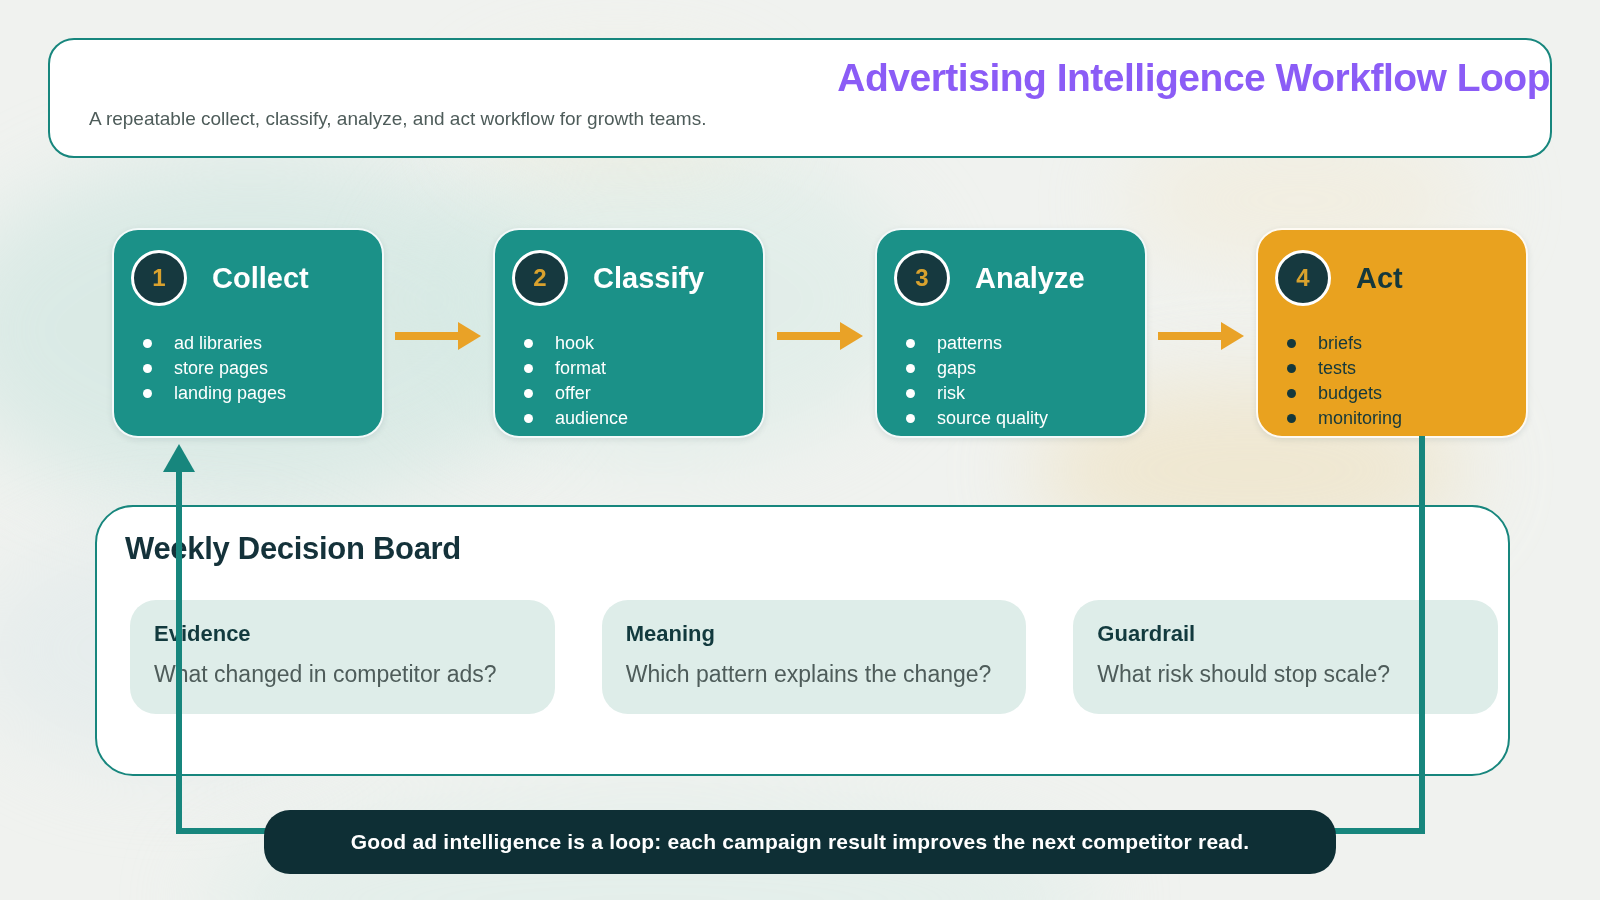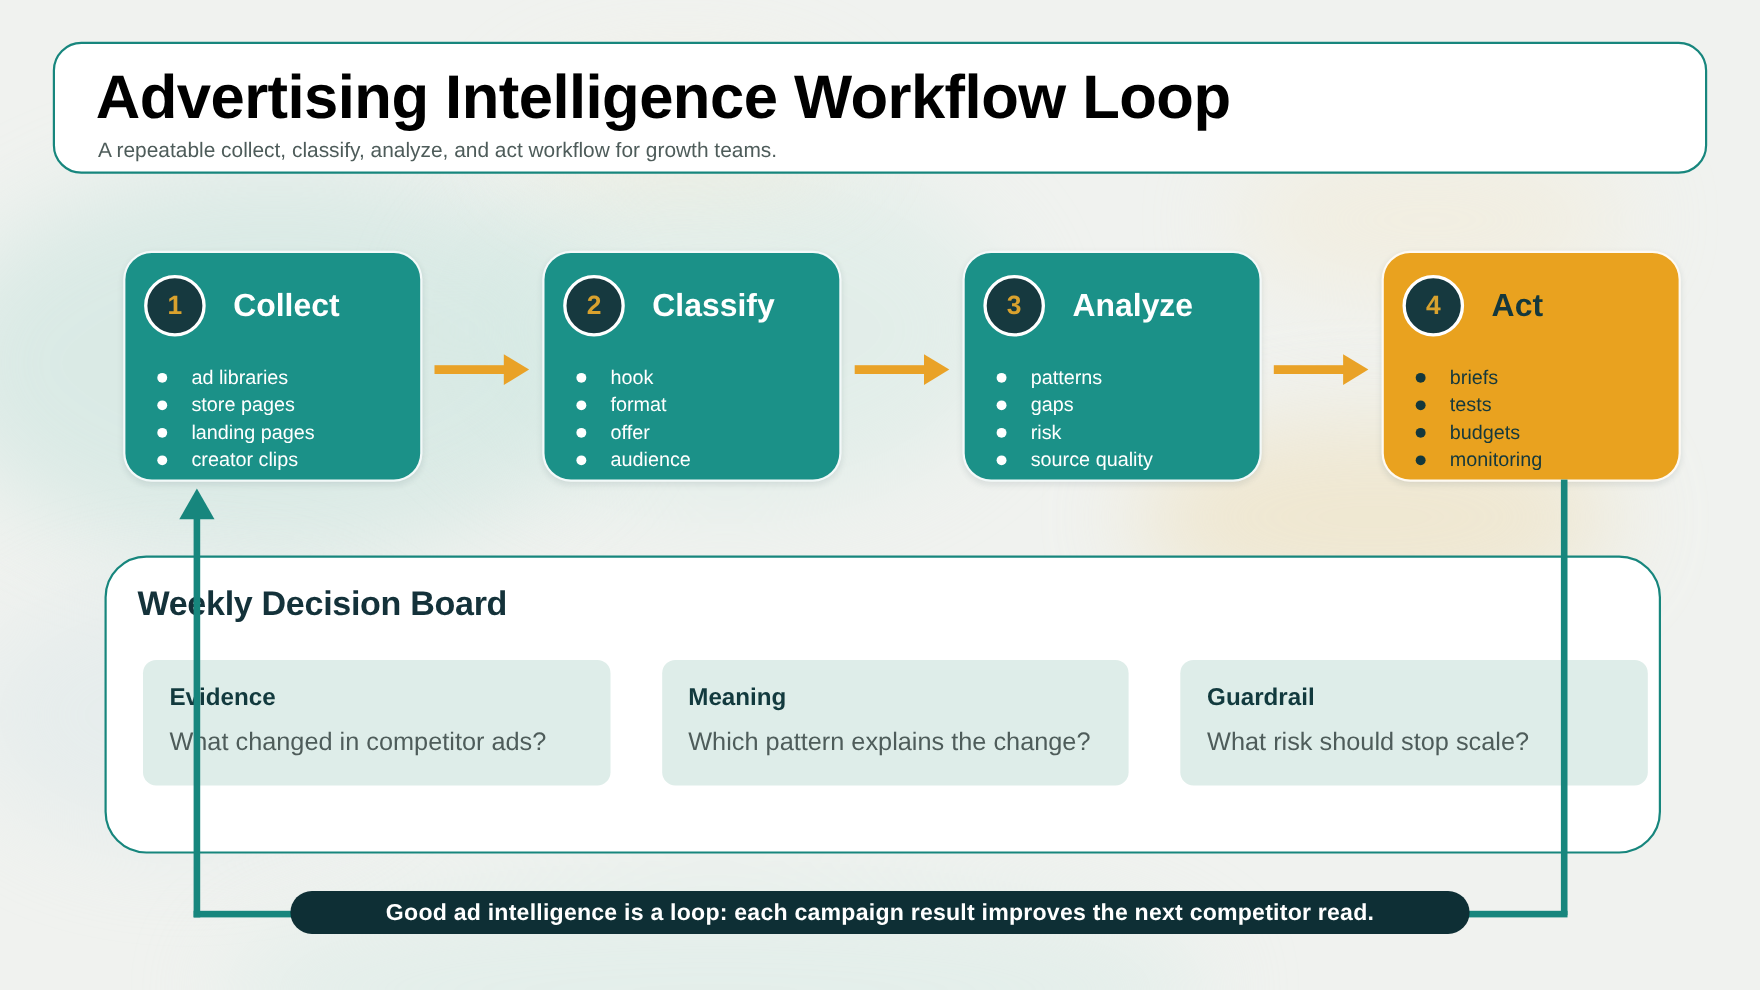--- a/index.html
+++ b/index.html
@@ -13,21 +13,21 @@
   .blob-teal-2{left:400px;top:140px;width:520px;height:320px;background:#d5eae4;opacity:.5;}
   .blob-cream-1{left:1030px;top:380px;width:440px;height:180px;background:#efe2c2;opacity:.65;}
   .blob-cream-2{left:1120px;top:130px;width:360px;height:140px;background:#f3ead3;opacity:.5;}
   .blob-cream-3{left:470px;top:60px;width:300px;height:120px;background:#f4ecd8;opacity:.4;}
   .blob-blue-1{left:-30px;top:530px;width:400px;height:240px;background:#dde8ea;opacity:.5;}
   .blob-teal-3{left:200px;top:800px;width:900px;height:200px;background:#d8ebe6;opacity:.5;}
 
   
   .header-box{position:absolute;left:48px;top:38px;width:1504px;height:120px;background:#ffffff;
     border:2px solid #17867d;border-radius:26px;z-index:1;padding:16px 0 0 37px;}
-  .header-title{margin:0;font-size:56px;font-weight:bold;color:#000000;line-height:1.15;letter-spacing:-0.5px;}
+  .header-title{margin:0;font-size:39px;font-weight:bold;color:#8b5cf6;line-height:1.15;letter-spacing:-0.5px;text-align:right;}
   .header-subtitle{margin:7px 0 0 2px;font-size:19px;color:#4e5c5a;}
 
   
   .card{position:absolute;top:228px;width:272px;height:210px;border-radius:26px;z-index:2;
     border:2px solid rgba(255,255,255,.95);box-shadow:0 2px 6px rgba(20,50,58,.10);}
   .card-teal{background:#1b9188;color:#ffffff;}
   .card-orange{background:#e9a21f;color:#14383c;}
   .card-head{display:flex;align-items:center;gap:25px;padding:20px 0 0 17px;}
   .badge{width:56px;height:56px;border-radius:50%;background:#16393f;border:3px solid #ffffff;
     display:flex;align-items:center;justify-content:center;flex:0 0 auto;}
@@ -50,26 +50,26 @@
   .loop-h{left:176px;top:828px;width:1249px;height:6px;}
   .loop-v-left{left:176px;top:470px;width:6px;height:364px;}
   .loop-arrowhead{position:absolute;left:163px;top:444px;width:0;height:0;z-index:2;
     border-left:16px solid transparent;border-right:16px solid transparent;border-bottom:28px solid #17867d;}
 
   
   .board{position:absolute;left:95px;top:505px;width:1415px;height:271px;background:#ffffff;
     border:2px solid #17867d;border-radius:38px;z-index:1;}
   .board-title{margin:0;padding:24px 0 0 28px;font-size:31px;font-weight:bold;color:#14323a;letter-spacing:-0.3px;}
   .board-cards{position:absolute;left:33px;top:93px;width:1368px;display:flex;gap:47px;}
-  .board-card{flex:1 1 0;height:114px;background:#deede9;border-radius:12px;padding:21px 18px 0 24px;}
+  .board-card{flex:1 1 0;height:114px;background:#deede9;border-radius:26px;padding:21px 18px 0 24px;}
   .board-card h3{margin:0;font-size:22px;font-weight:bold;color:#123a3e;}
   .board-card p{margin:14px 0 0 0;font-size:23px;color:#4e5c5a;}
 
   
-  .footer-pill{position:absolute;left:50%;transform:translateX(-50%);top:810px;width:1072px;height:39px;
+  .footer-pill{position:absolute;left:50%;transform:translateX(-50%);top:810px;width:1072px;height:64px;
     background:#0e2f35;border-radius:26px;z-index:3;display:flex;align-items:center;justify-content:center;}
   .footer-pill span{color:#ffffff;font-size:21px;font-weight:bold;letter-spacing:.2px;}
 </style>
 </head>
 <body>
 
 <div id="canvas">
 
   <div class="blob blob-teal-1"></div>
   <div class="blob blob-teal-2"></div>
@@ -96,24 +96,20 @@
           <span class="dot"></span>
           <span>ad libraries</span>
         </li>
       <li class="card-item">
           <span class="dot"></span>
           <span>store pages</span>
         </li>
       <li class="card-item">
           <span class="dot"></span>
           <span>landing pages</span>
-        </li>
-      <li class="card-item">
-          <span class="dot"></span>
-          <span>creator clips</span>
         </li>
     </ul>
   </section>
 
   <section class="card card-teal" style="left:493px;">
     <div class="card-head">
       <div class="badge">
           <span>2</span>
         </div>
       <h2 class="card-title">Classify</h2>

